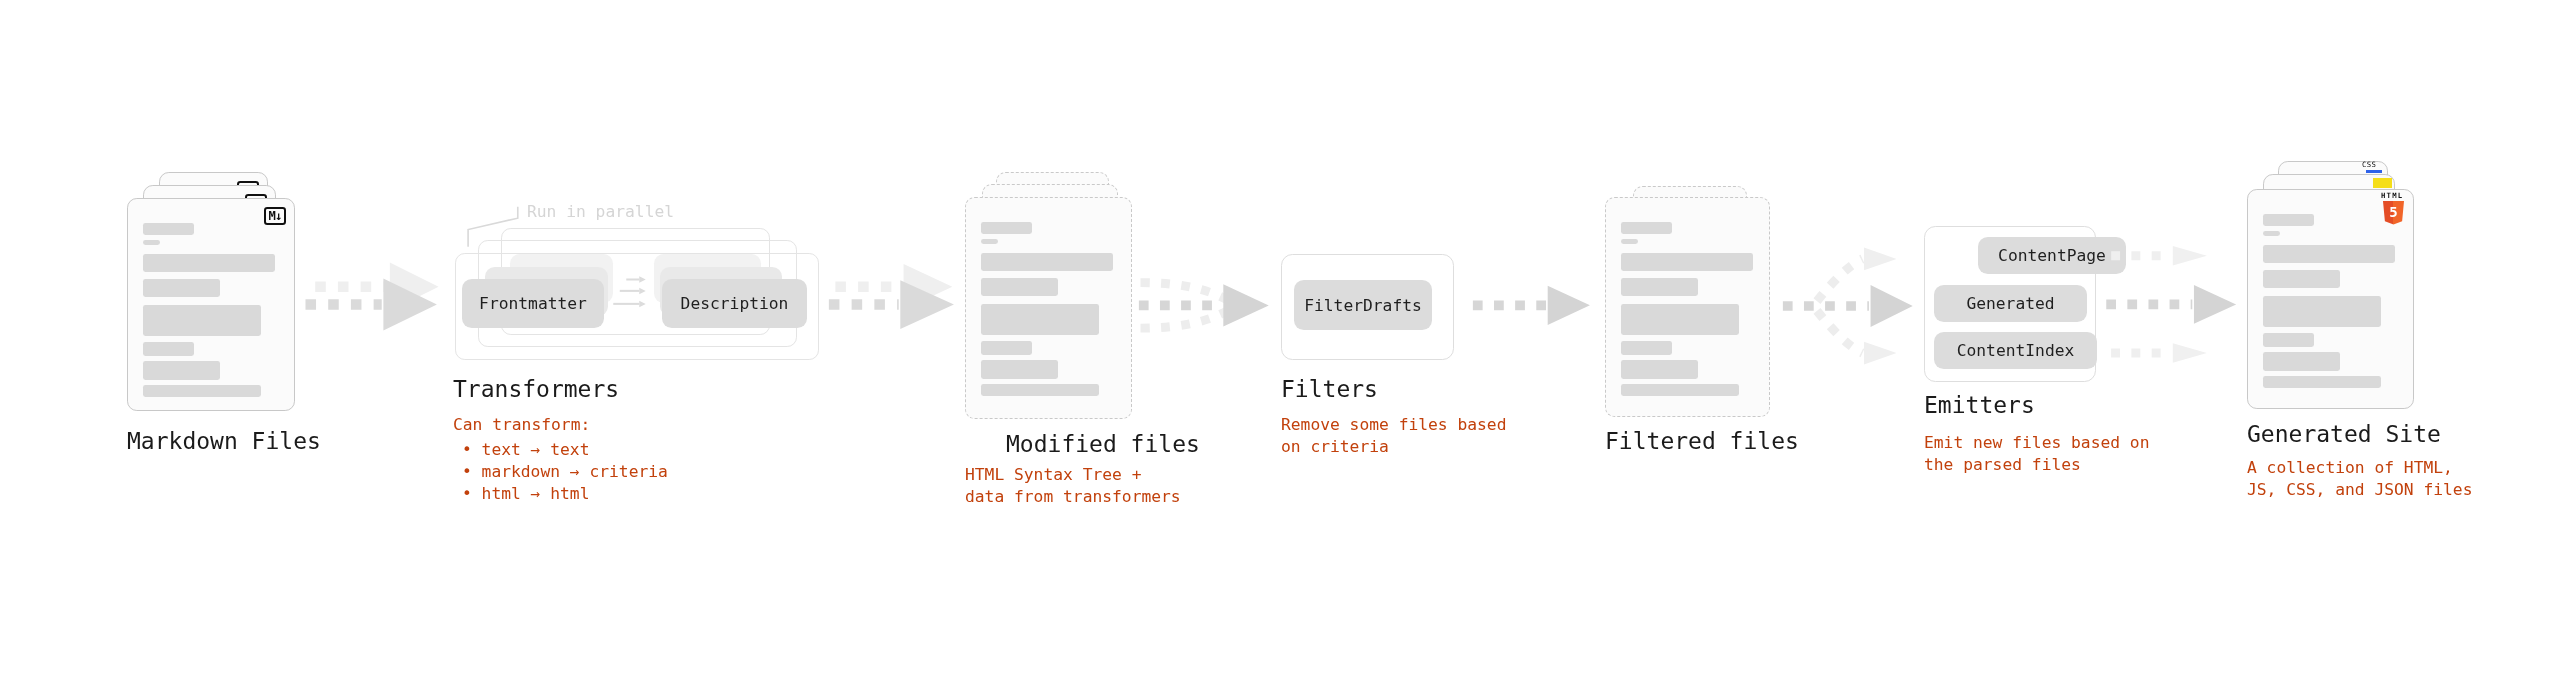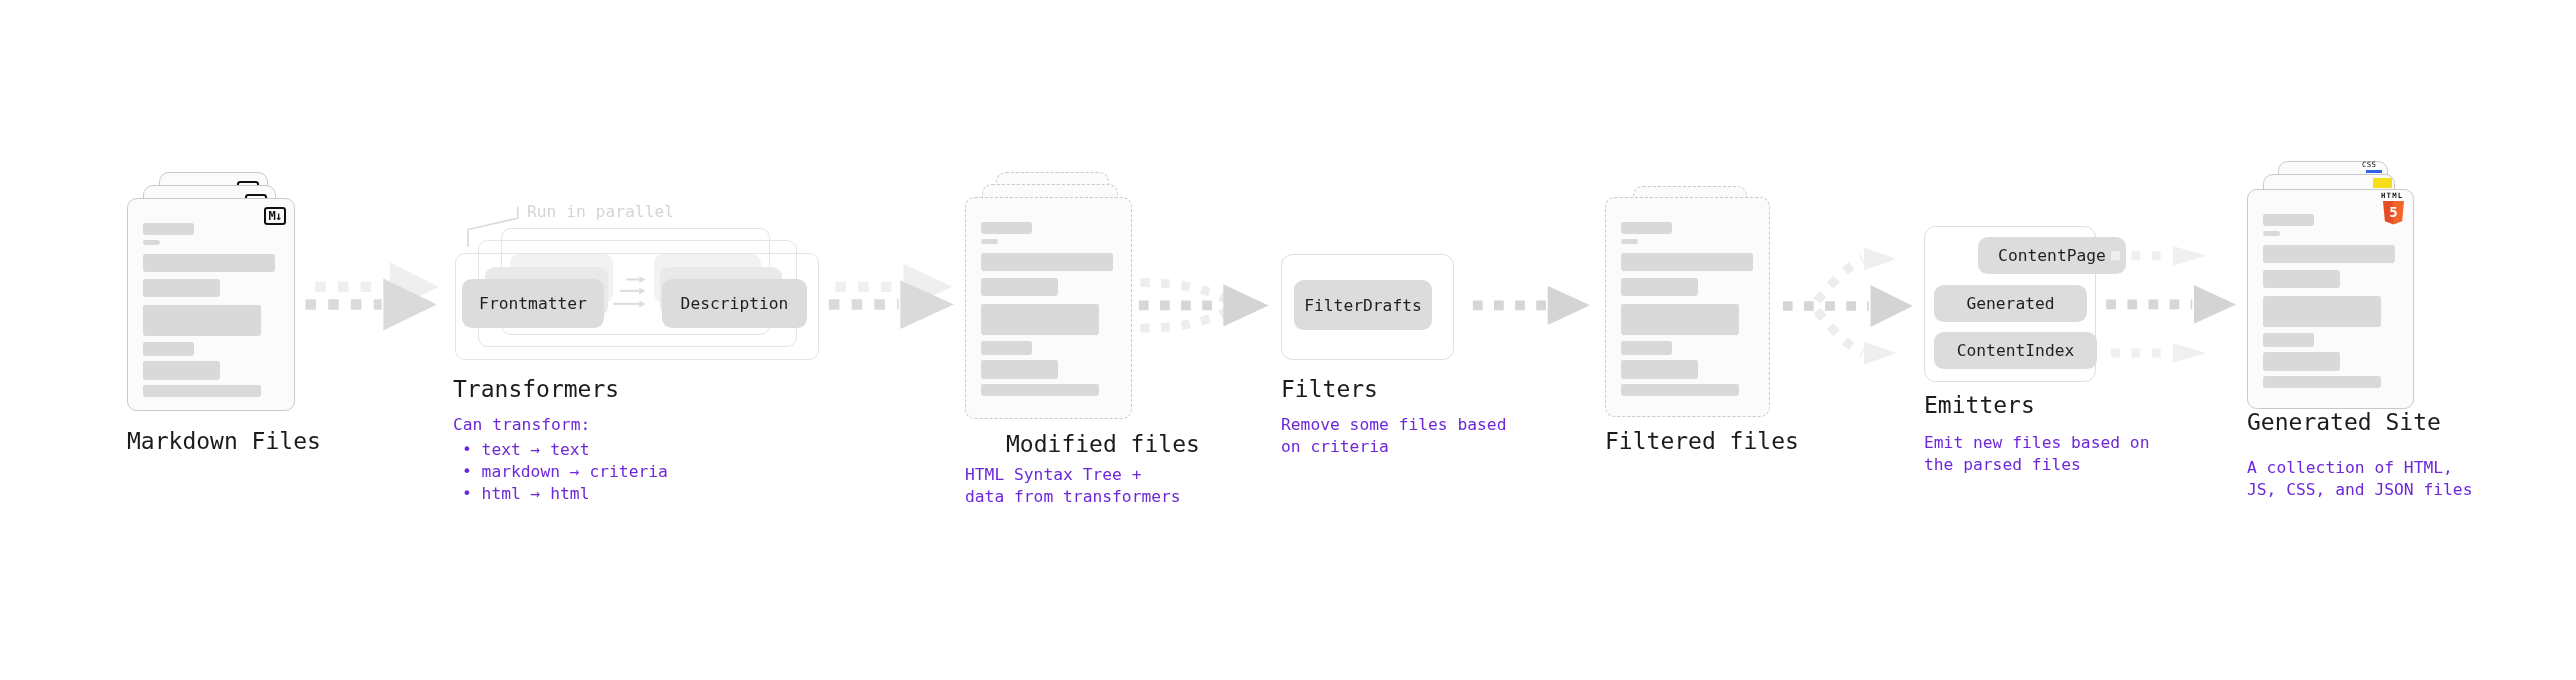--- a/index.html
+++ b/index.html
@@ -21,21 +21,21 @@
   .bars i:nth-child(2){ width:16.3px;  height:4.9px;  margin-bottom:9px;}
   .bars i:nth-child(3){ width:132px; height:18px; margin-bottom:6.5px; }
   .bars i:nth-child(4){ width:77px;  height:18px; margin-bottom:8.1px;}
   .bars i:nth-child(5){ width:118px; height:31px; margin-bottom:5.7px; }
   .bars i:nth-child(6){ width:51px;  height:14px; margin-bottom:4.9px; }
   .bars i:nth-child(7){ width:77px;  height:19.5px; margin-bottom:4.9px; }
   .bars i:nth-child(8){ width:118px; height:12.2px; }
 
   
   .h    { position:absolute; font-size:23px; line-height:26px; color:#1b1b1b; white-space:nowrap; }
-  .p    { position:absolute; font-size:16.3px; line-height:22px; color:#6d28d9; white-space:pre; }
+  .p    { position:absolute; font-size:16.3px; line-height:22px; color:#c2410c; white-space:pre; }
   .note { position:absolute; font-size:16.3px; line-height:19.5px; color:#d5d5d5; white-space:nowrap; }
 
   
   .tc { position:absolute; border:1.6px solid #e4e4e4; border-radius:9.8px; }
 
   
   .panel { position:absolute; background:#ffffff; border:1.6px solid #dedede; border-radius:11.4px; }
 
   
   .gbox { position:absolute; background:#dcdcdc; border-radius:9.8px; display:flex;
@@ -243,19 +243,19 @@
           <i></i>
           <i></i>
           <i></i>
           <i></i>
       </div>
     </div>
     <span class="html5-label">HTML</span>
     <span class="html5-shield" style="background: linear-gradient(90deg, rgb(228, 77, 38) 50%, rgb(241, 101, 41) 50%);">
         <b>5</b>
       </span>
-    <div class="h" style="left:2247px;top:409px">Generated Site</div>
+    <div class="h" style="left:2247px;top:421px">Generated Site</div>
     <div class="p" style="left:2247px;top:457px">A collection of HTML,
 JS, CSS, and JSON files</div>
   </section>
 
 </div>
 
 
 </body></html>

